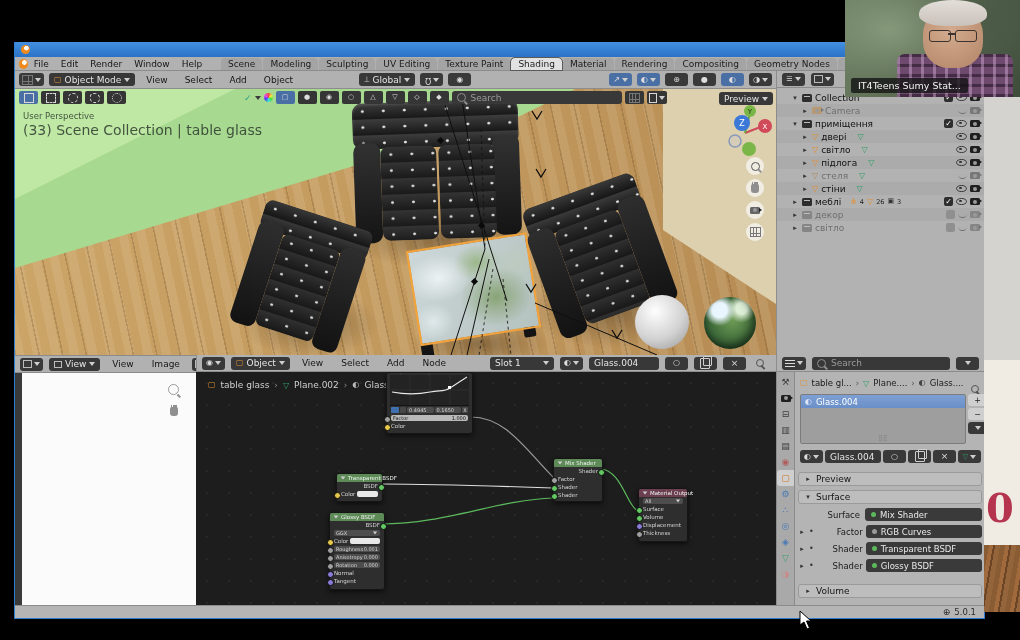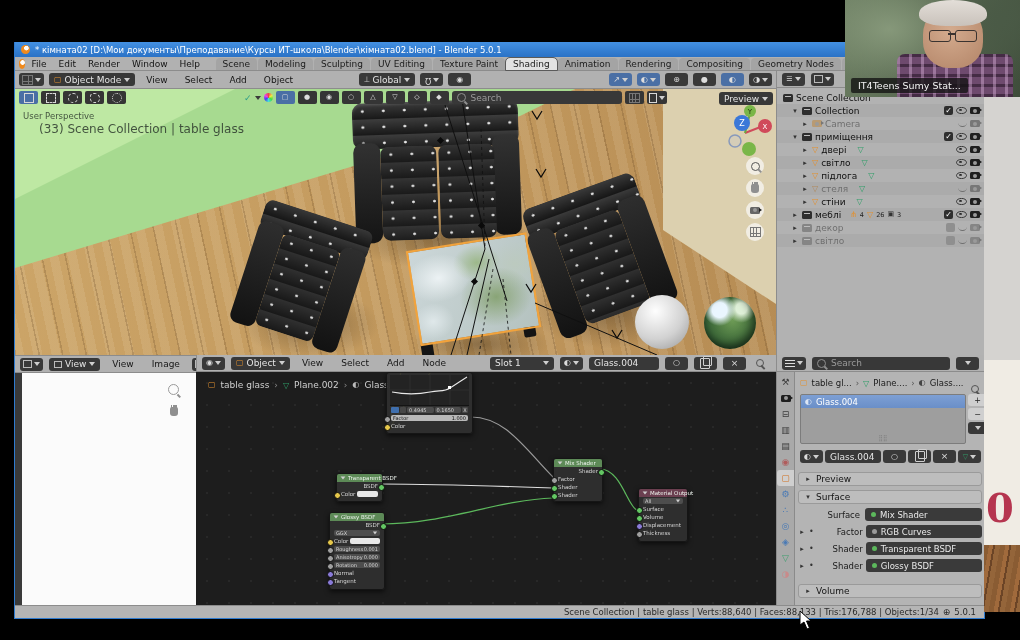--- a/index.html
+++ b/index.html
@@ -125,38 +125,37 @@
   .caption{position:absolute;left:6px;bottom:4px;background:rgba(18,18,18,.78);color:#f2f2f2;
            font-size:9.5px;padding:2px 7px;border-radius:2px;white-space:nowrap}
 </style>
 </head>
 <body>
 
 <div class="abs win">
 
   <div class="abs titlebar">
     <span class="blogo"></span>
-    <span style="white-space:nowrap;overflow:hidden">* кімната02 [D:\Мои документы\Преподавание\Курсы  ИТ-школа\Blender\кімната02.blend] - Blender 5.0.1</span>
   </div>
 
   <div class="abs menubar">
     <span class="blogo" style="width:10px;height:10px"></span>
     <span class="menu-item">File</span>
     <span class="menu-item">Edit</span>
     <span class="menu-item">Render</span>
     <span class="menu-item">Window</span>
     <span class="menu-item">Help</span>
     <span style="width:14px"></span>
     <span class="wtab">Scene</span>
     <span class="wtab">Modeling</span>
     <span class="wtab">Sculpting</span>
     <span class="wtab">UV Editing</span>
     <span class="wtab">Texture Paint</span>
     <span class="wtab active">Shading</span>
-    <span class="wtab">Animation</span>
+    <span class="wtab">Material</span>
     <span class="wtab">Rendering</span>
     <span class="wtab">Compositing</span>
     <span class="wtab">Geometry Nodes</span>
     <span class="wtab">Scripting</span>
     <span class="wtab">+</span>
     <span style="margin-left:auto;display:inline-flex;align-items:center;gap:3px">
       <span class="i-coll"></span>
       <span class="cv d"></span>
       <span>Scene</span>
     </span>
@@ -345,21 +344,21 @@
           <span class="selic" style="border-style:solid;width:8px"></span>
           <span class="cv"></span>
         </span>
     </div>
     <div class="abs pill" style="left:704px;top:3px">
       <span>Preview</span>
       <span class="cv"></span>
     </div>
 
     <div class="abs" style="left:8px;top:22px;font-size:8.5px;color:#2e3a2e;opacity:.85">User Perspective</div>
-    <div class="abs" style="left:24px;top:33px;font-size:12px;color:#2e3a2e;opacity:.85">(33) Scene Collection | table glass</div>
+    <div class="abs" style="left:8px;top:33px;font-size:14px;color:#2e3a2e;opacity:.85">(33) Scene Collection | table glass</div>
 
     <svg class="abs" width="60" height="62" style="left:700px;top:12px" viewBox="0 0 60 62">
       <line x1="30" y1="32" x2="48" y2="25" stroke="#d04a5a" stroke-width="2"></line>
       <line x1="30" y1="32" x2="35" y2="12" stroke="#6aa83e" stroke-width="2"></line>
       <circle cx="35" cy="10" r="6" fill="#7ab648"></circle>
       <text x="35" y="13" font-size="7" text-anchor="middle" fill="#1e3309">Y</text>
       <circle cx="27" cy="22" r="8" fill="#3b78d8"></circle>
       <text x="27" y="25" font-size="8" text-anchor="middle" fill="#fff">Z</text>
       <circle cx="50" cy="25" r="7" fill="#d04a5a"></circle>
       <text x="50" y="28" font-size="7" text-anchor="middle" fill="#fff">X</text>
@@ -390,24 +389,20 @@
           <span class="cv"></span>
         </span>
       <span class="ibox">
           <span class="selic" style="border-style:solid;border-color:#bbb;width:9px;height:8px"></span>
           <span class="cv"></span>
         </span>
       <span style="margin-left:auto"></span>
       <span class="i-search"></span>
     </div>
     <div style="padding-top:3px">
-      <div class="orow" style="padding-left:6px">
-        <span class="i-coll"></span>
-        <span class="lbl">Scene Collection</span>
-      </div>
       <div class="orow" style="padding-left:14px">
         <span class="exp">▾</span>
         <span class="i-coll"></span>
         <span class="lbl">Collection</span>
         <span class="sp"></span>
         <span class="chk">✓</span>
         <span class="i-eye"></span>
         <span class="i-cam"></span>
       </div>
       <div class="orow dim" style="padding-left:24px">
@@ -878,21 +873,20 @@
           </span>
       </div>
       <div class="abs panel" style="left:3px;top:212px;width:184px">
         <span class="exp">▸</span>
         <span>Volume</span>
       </div>
     </div>
   </div>
 
   <div class="abs statusbar">
-    <span>Scene Collection | table glass | Verts:88,640 | Faces:88,133 | Tris:176,788 | Objects:1/34</span>
     <span style="font-size:9px">⊕</span>
     <span>5.0.1</span>
   </div>
 </div>
 
 <div class="abs" style="left:984px;top:97px;width:36px;height:263px;background:#d5d3d0"></div>
 <div class="abs" style="left:984px;top:360px;width:36px;height:185px;background:#f0ece4">
   <span style="position:absolute;left:2px;top:124px;font-family:'DejaVu Serif','Liberation Serif',serif;font-size:40px;font-weight:bold;color:#b5354f">0</span>
 </div>
 <div class="abs" style="left:984px;top:545px;width:36px;height:67px;

